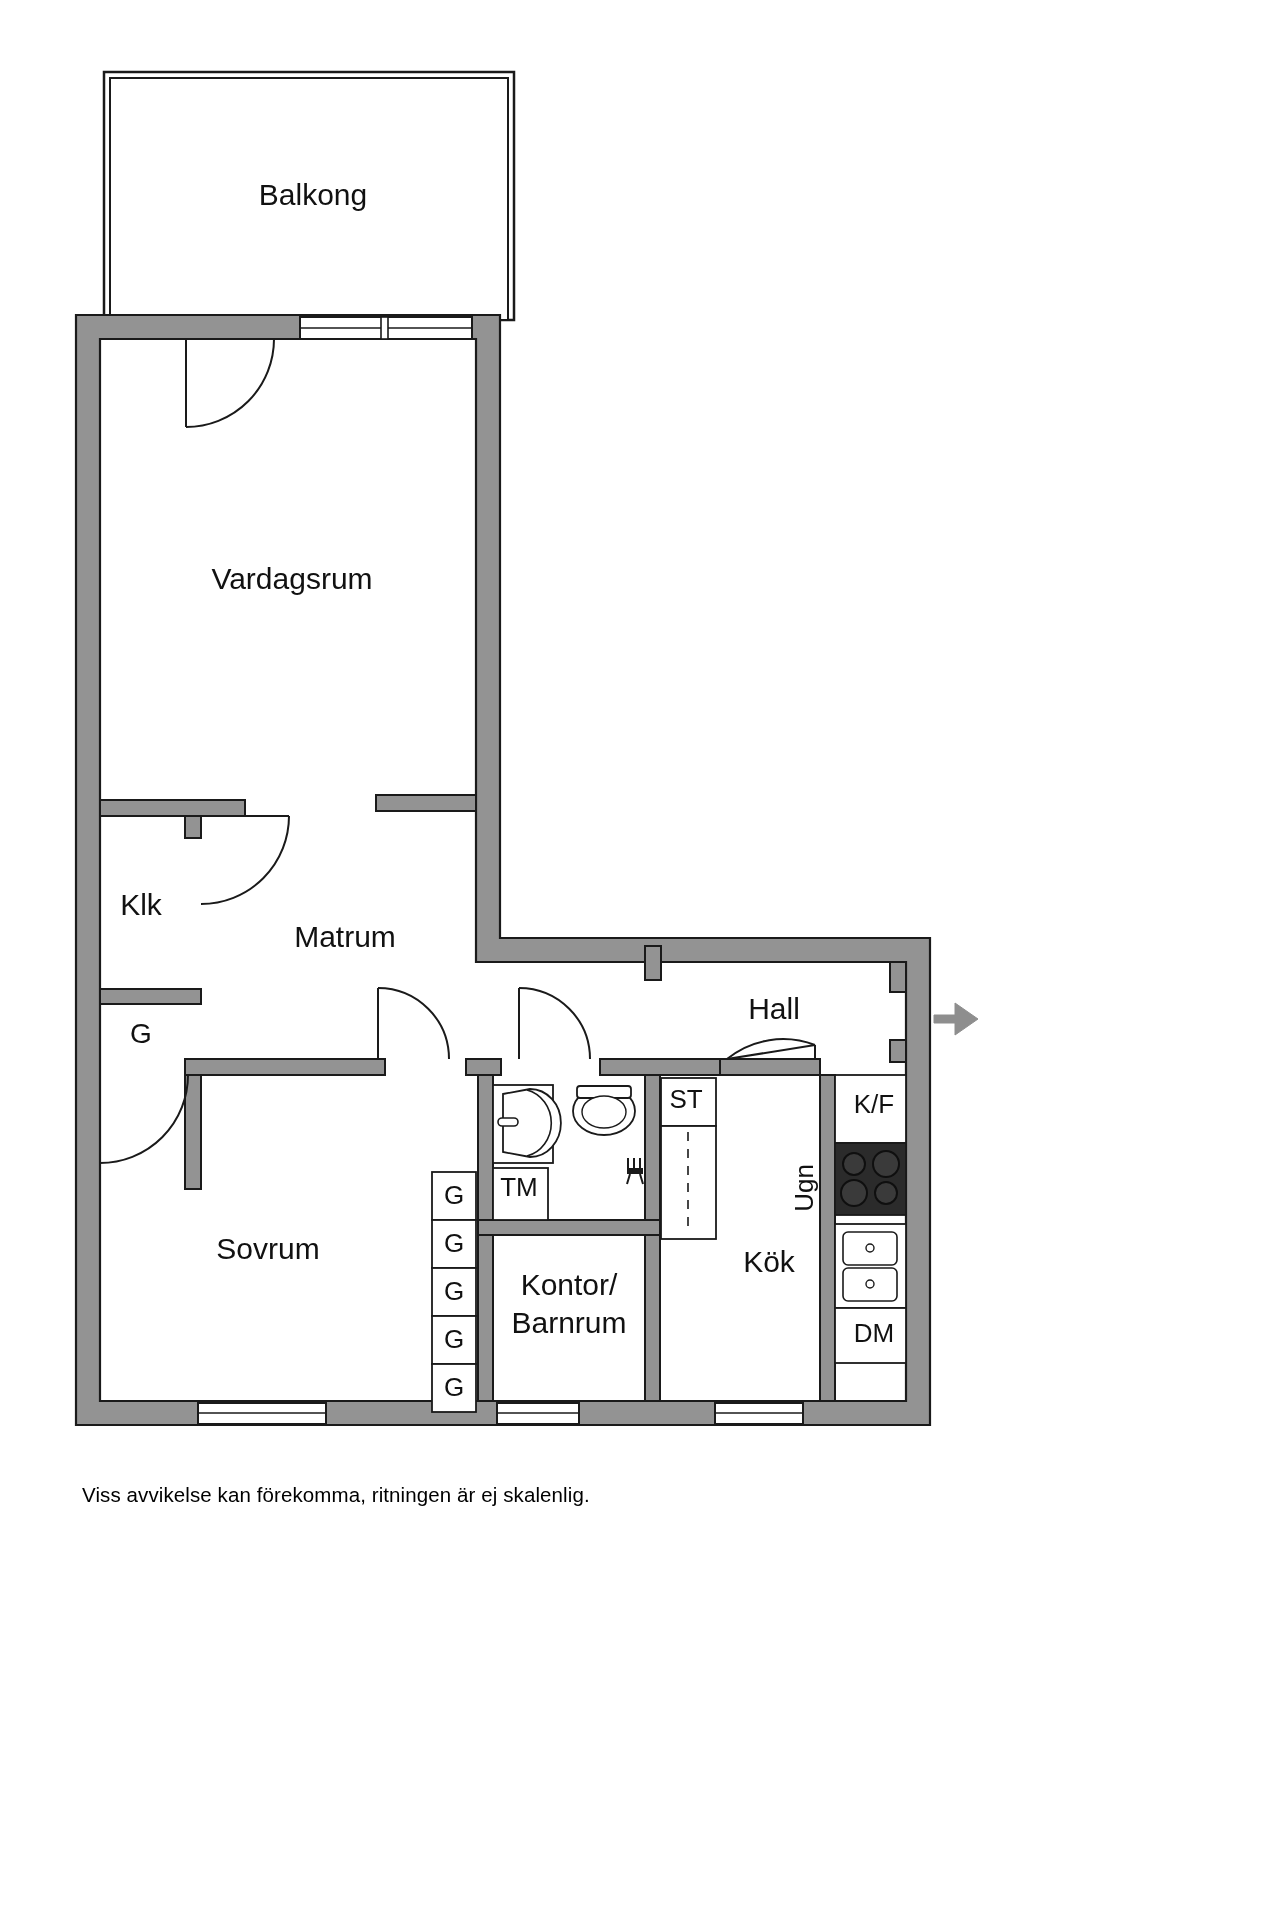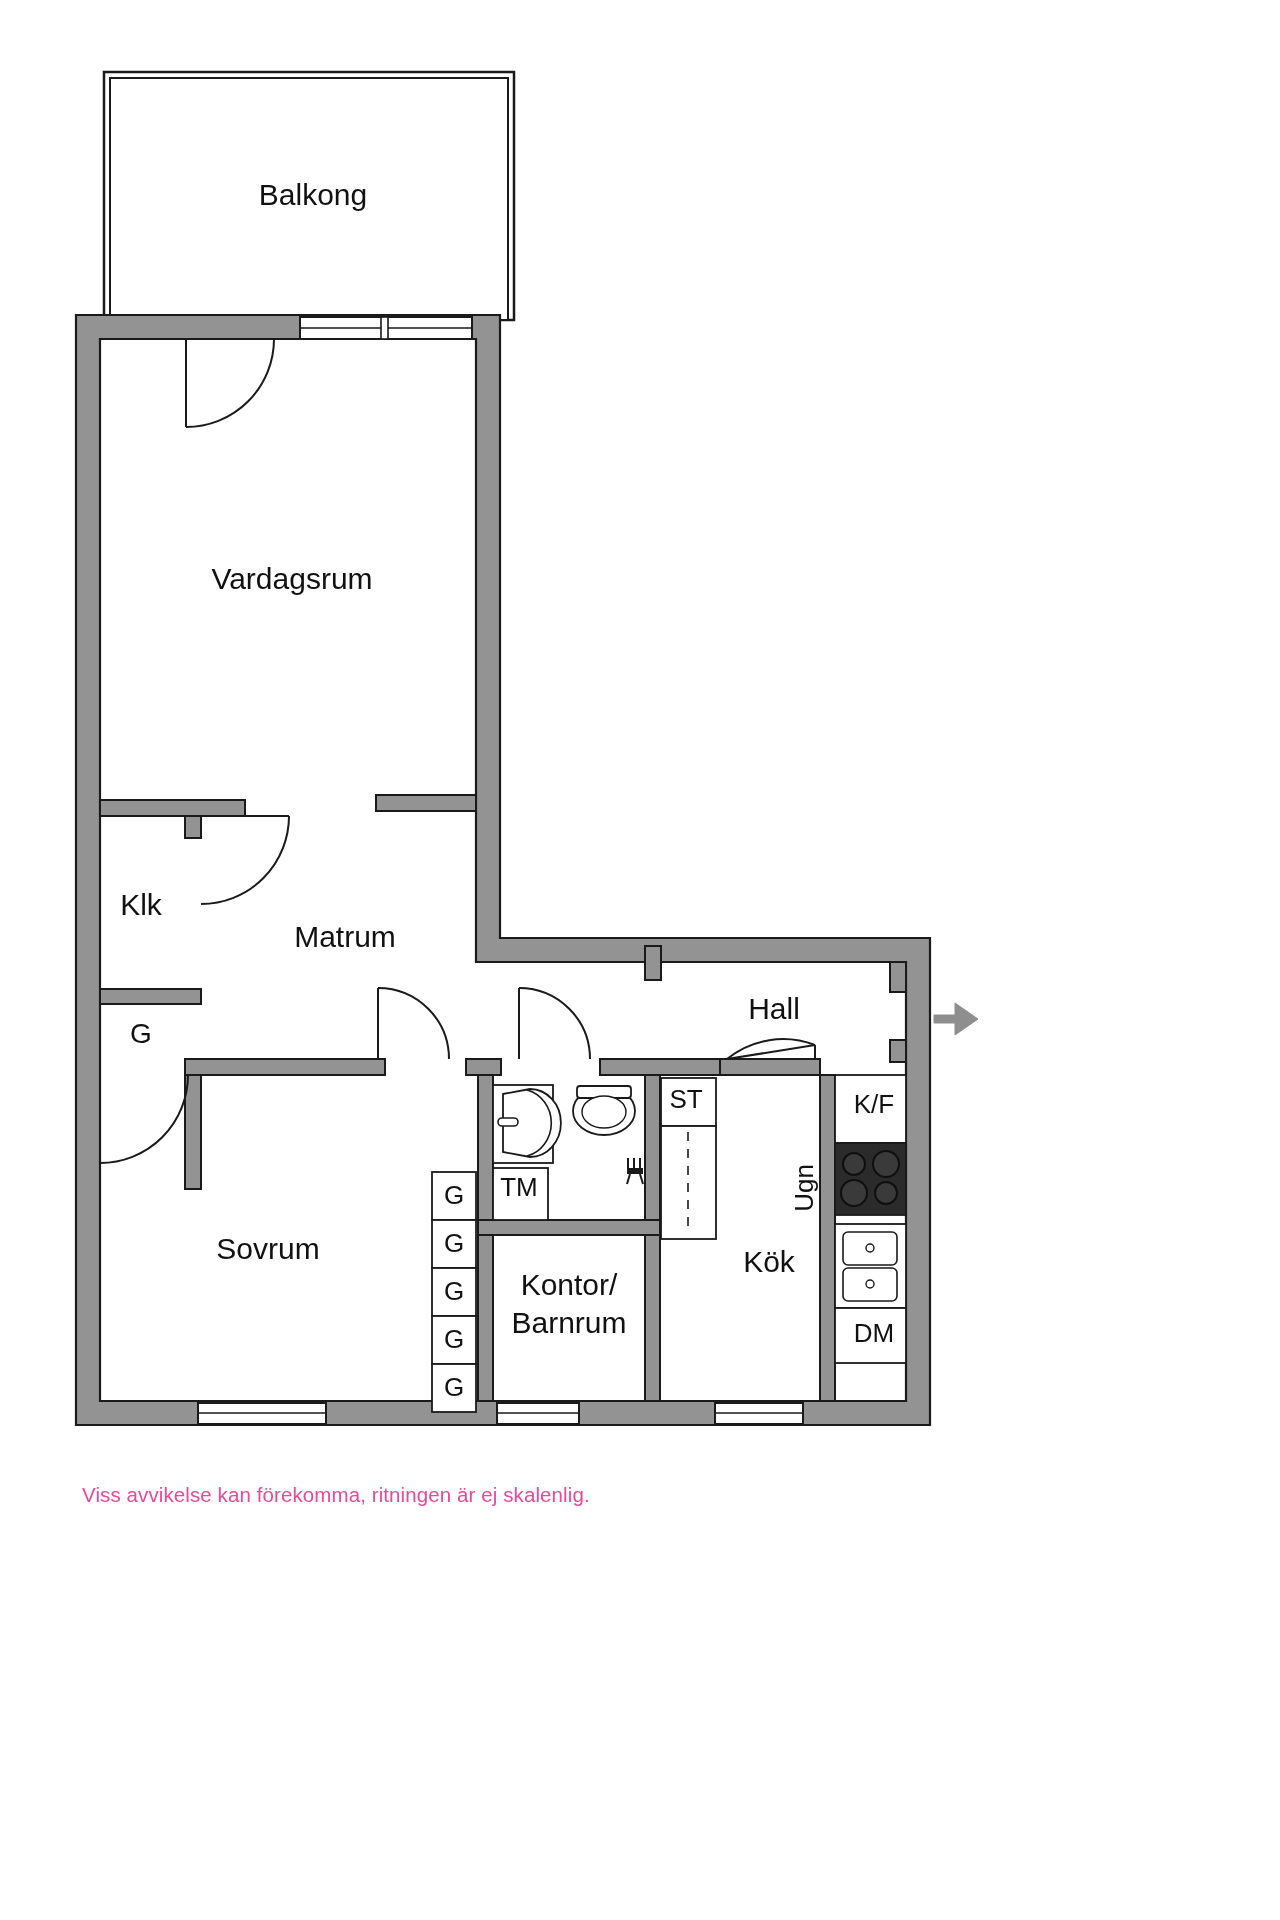--- a/index.html
+++ b/index.html
@@ -24,21 +24,21 @@
     font-family: "Liberation Sans", sans-serif;
     fill: #111111;
     text-anchor: middle;
     dominant-baseline: middle;
   }
   .disclaimer {
     position: absolute;
     left: 82px;
     top: 1483px;
     font-size: 20.5px;
-    color: #ec4899;
+    color: #000000;
     letter-spacing: 0.1px;
     white-space: nowrap;
   }
 </style>
 </head>
 <body>
 
 <svg id="plan" viewBox="0 0 1280 1920">
 
   <g>

